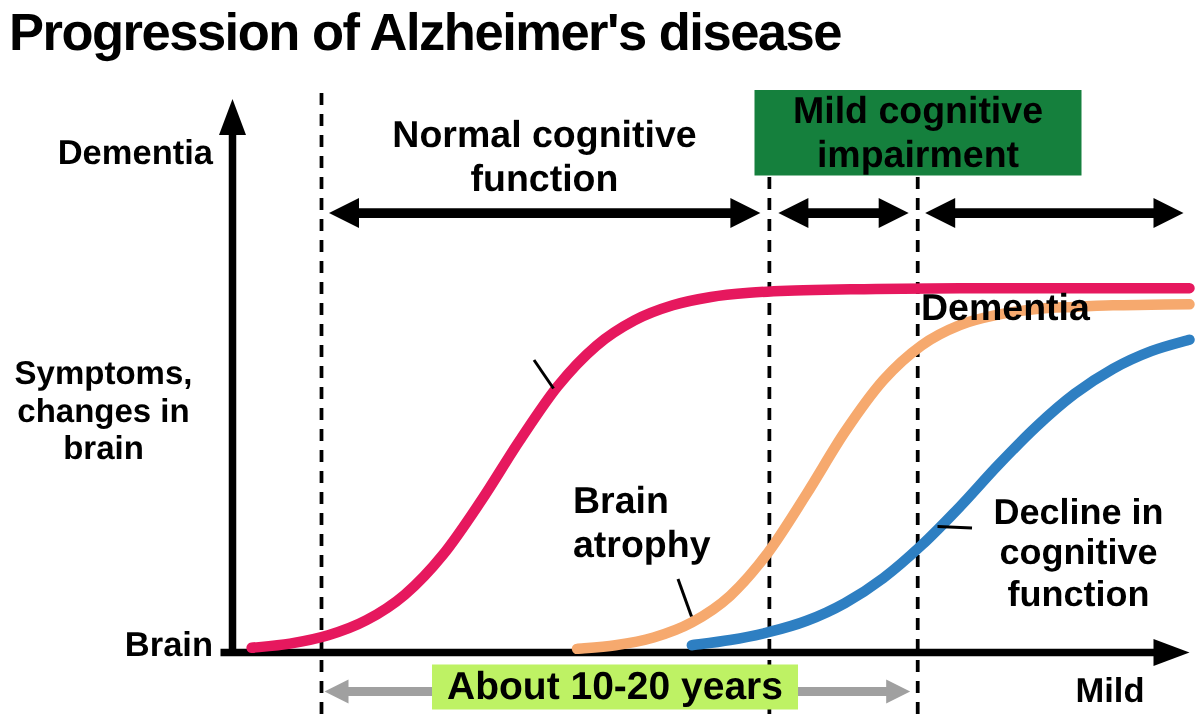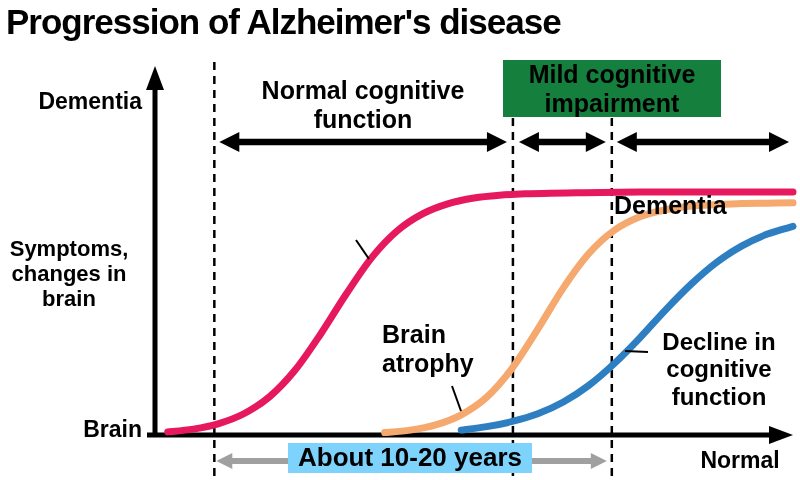--- a/index.html
+++ b/index.html
@@ -42,21 +42,21 @@
   .stage1 { left: 224px; top: 76px;  width: 278px; text-align: center; font-size: 25px; }
   .stage2 { left: 503px; top: 60px;  width: 218px; text-align: center; font-size: 25px; background: #15803d; }
   .stage3 { left: 614px; top: 153px; width: 172px; text-align: left; font-size: 25px; margin-top: 38px; }
   .lbl-amyloid { left: 228px; top: 170px; font-size: 25px; text-align: left; }
   .lbl-atrophy { left: 382px; top: 320px; font-size: 25px; text-align: left; }
   .lbl-decline { left: 645px; top: 328px; width: 148px; text-align: center; font-size: 24px; }
   .duration {
     left: 410px; top: 443px;
     transform: translateX(-50%);
     font-size: 26px;
-    background: #7dd3fc;
+    background: #bef264;
     padding: 0 10px;
     white-space: nowrap;
   }
 </style>
 </head>
 <body>
 
 <div id="stage">
 
   <svg id="chart-svg" viewBox="0 0 800 480">
@@ -87,21 +87,21 @@
       <polygon points="606.808,461 590.808,453 590.808,469" fill="#a0a0a0"></polygon>
     </svg>
 
   <div class="lbl title">Progression of Alzheimer's disease</div>
 
   <div class="lbl y-abnormal">Dementia</div>
   <div class="lbl y-symptoms">Symptoms,
 changes in
 brain</div>
   <div class="lbl y-normal">Brain</div>
-  <div class="lbl x-aging">Normal</div>
+  <div class="lbl x-aging">Mild</div>
 
   <div class="lbl stage1">Normal cognitive
 function</div>
   <div class="lbl stage2">Mild cognitive
 impairment</div>
   <div class="lbl stage3">Dementia</div>
 
   <div class="lbl lbl-atrophy">Brain
 atrophy</div>
   <div class="lbl lbl-decline">Decline in

